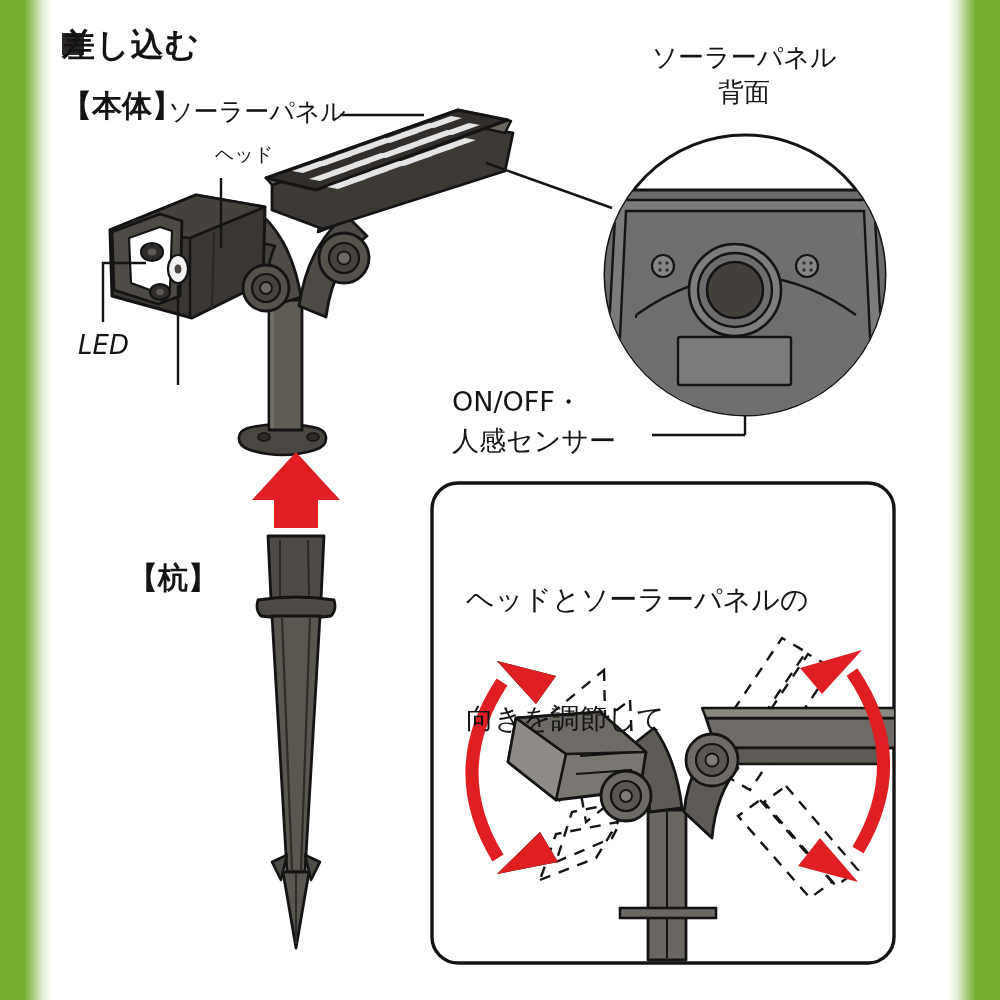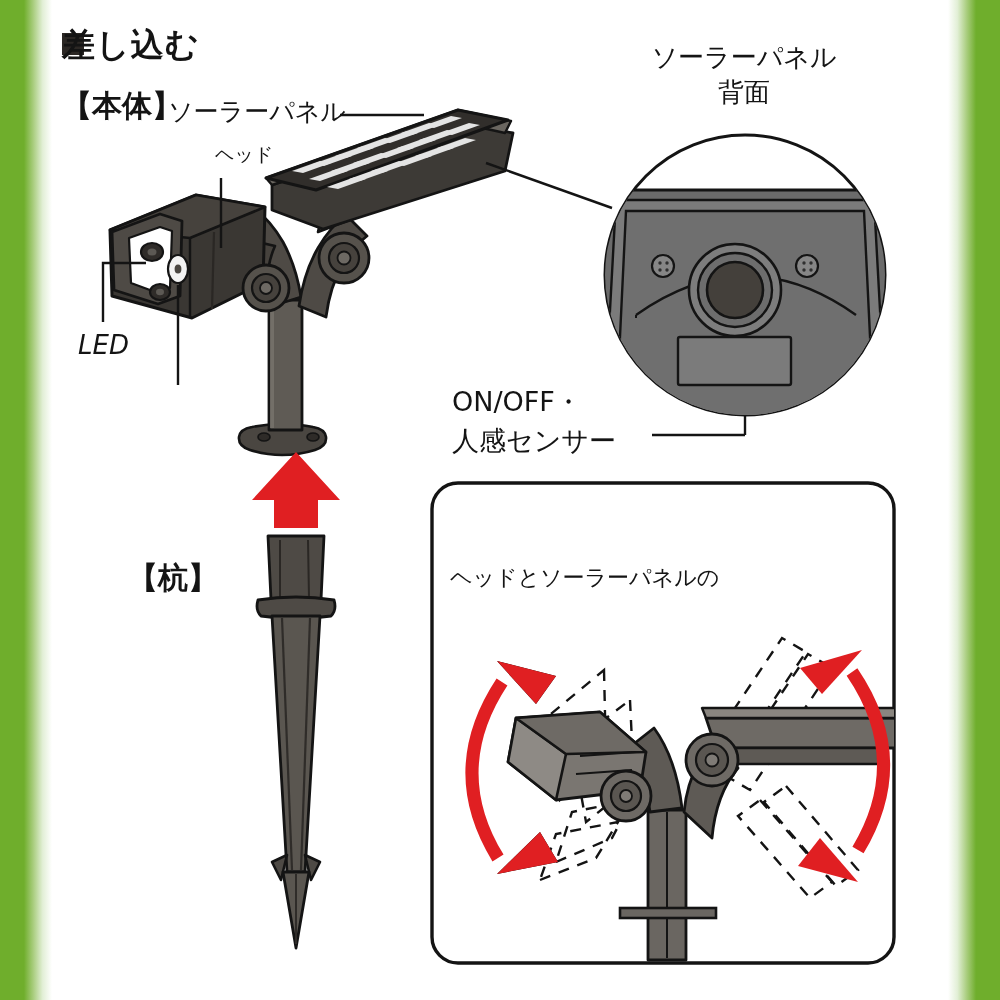--- a/index.html
+++ b/index.html
@@ -31,21 +31,21 @@
   #heading{left:62px;top:26px;font-size:33px;font-weight:bold;letter-spacing:1px;}
   #label-honntai{left:62px;top:88px;font-size:30px;font-weight:bold;letter-spacing:0px;}
   #label-solar{left:168px;top:97px;font-size:25px;}
   #label-head{left:190px;top:143px;font-size:19px;margin-left:25px;}
   #label-led{left:78px;top:330px;font-size:26px;font-style:italic;}
   #label-sensor{left:100px;top:390px;font-size:25px;}
   #label-sashikomu{left:118px;top:472px;font-size:32px;font-weight:bold;color:#d8151f;letter-spacing:2px;}
   #label-kui{left:128px;top:560px;font-size:30px;font-weight:bold;}
   #label-back{left:624px;top:40px;font-size:26px;text-align:center;width:240px;line-height:1.35;}
   #label-switch{left:452px;top:382px;font-size:27px;line-height:1.45;}
-  #note-text{left:450px;top:500px;font-size:22px;line-height:1.42;letter-spacing:0px;}
+  #note-text{left:466px;top:500px;font-size:28px;line-height:1.42;letter-spacing:0px;}
 </style>
 </head>
 <body>
 
 <div id="page">
 
   <div class="edge-bar left">
     <svg width="52" height="1000" viewBox="0 0 52 1000" preserveAspectRatio="none">
       <defs>
         <linearGradient id="gLeft" x1="0" y1="0" x2="1" y2="0">
@@ -301,15 +301,16 @@
   <div class="txt jp" id="label-kui">【杭】</div>
 
   <div class="txt jp" id="label-back">ソーラーパネル
 背面</div>
 
   <div class="txt jp" id="label-switch">ON/OFF・
 人感センサー</div>
 
   <div class="txt jp" id="note-text">
     <div>ヘッドとソーラーパネルの</div>
+    <div>向きを調節して</div>
   </div>
 
 </div>
 
 </body></html>

